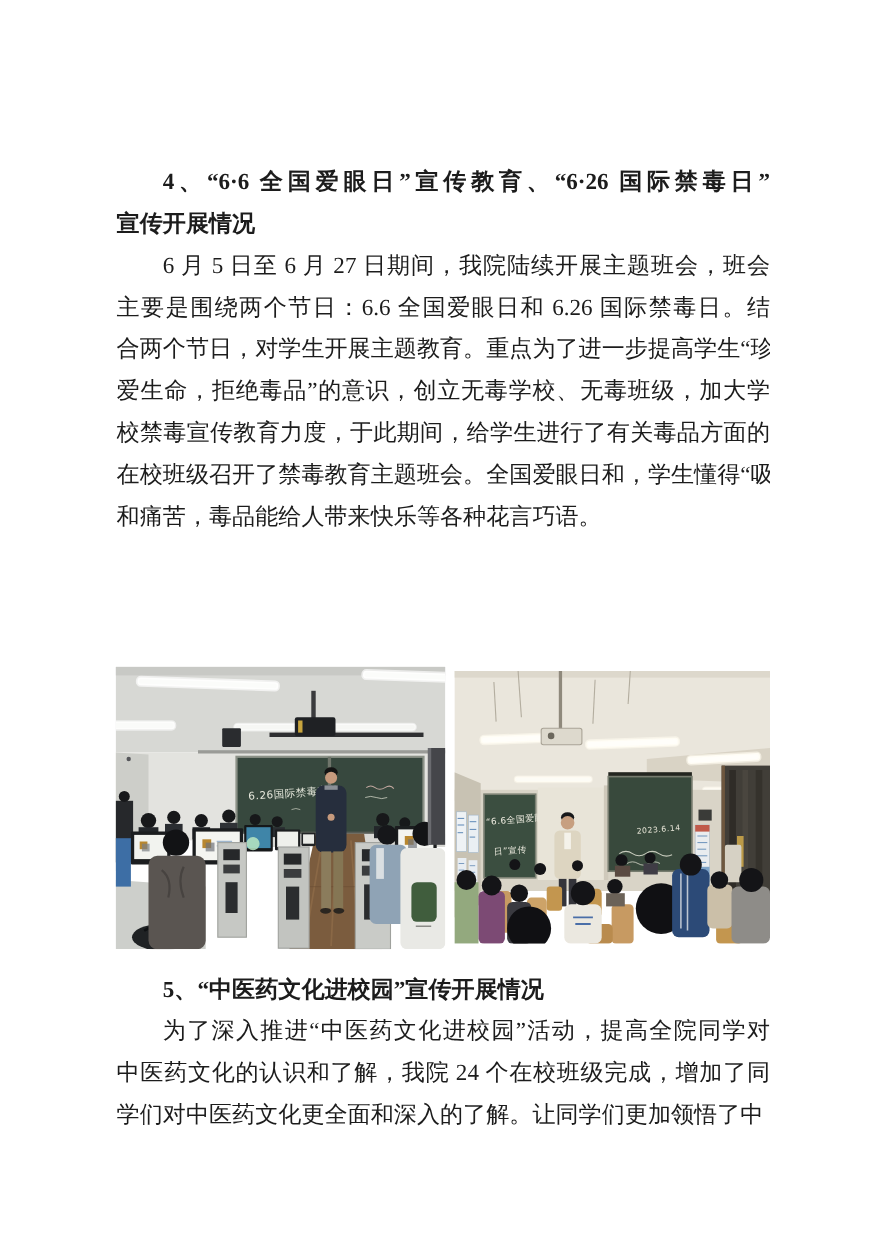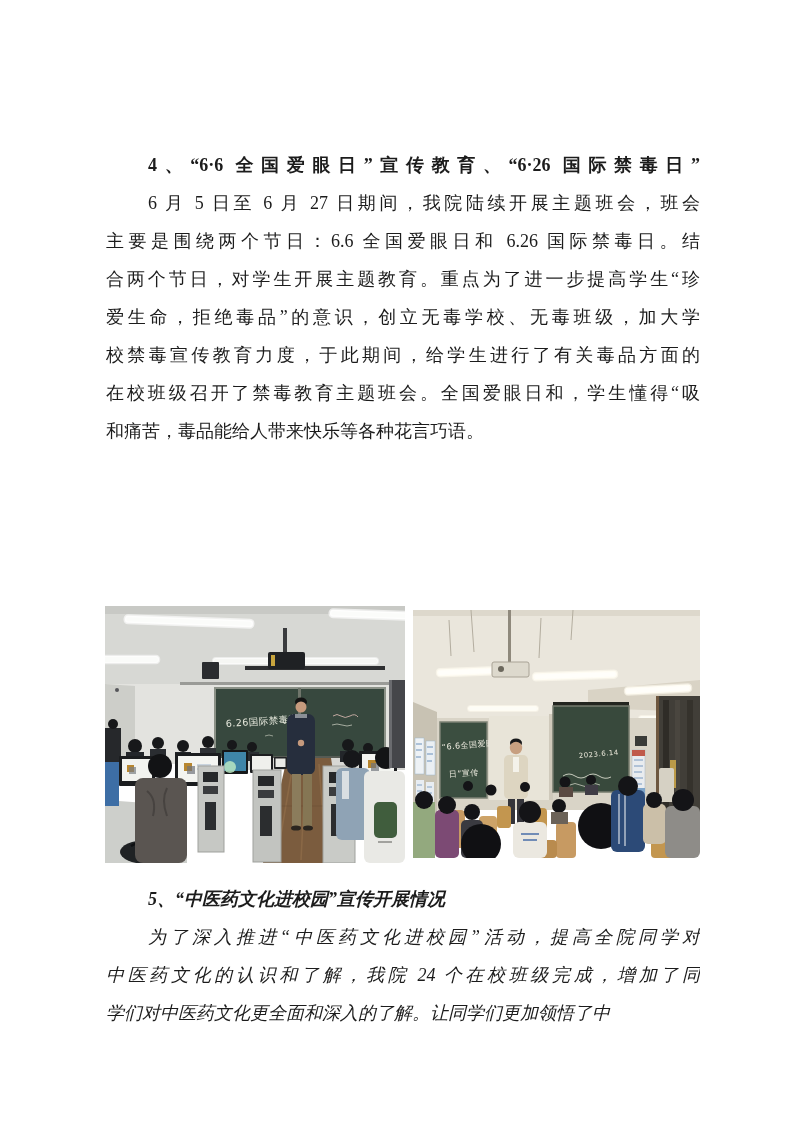--- a/index.html
+++ b/index.html
@@ -3,41 +3,42 @@
 <meta charset="utf-8">
 <style>
   html,body{margin:0;padding:0;}
   body{
     width:793px;height:1122px;position:relative;overflow:hidden;
     background:#ffffff;color:#1c1c1c;
     font-family:"Liberation Serif","DejaVu Serif",serif;
   }
   .textblock{position:absolute;width:594px;}
   .line{
-    height:38px;line-height:38px;font-size:18px;
+    height:38px;line-height:38px;font-size:21px;
     text-align:justify;text-align-last:justify;
     white-space:nowrap;overflow:hidden;
   }
   .line.first{text-indent:42px;}
   .line.last{text-align:last;text-align-last:left;}
   .heading .line{font-weight:bold;}
   #sec4{left:106px;top:146px;}
-  #sec5{left:106px;top:880px;font-style:italic;}
+  #sec5{left:106px;top:880px;}
   .photo{position:absolute;overflow:hidden;}
   #photoL{left:105px;top:606px;width:300px;height:257px;}
   #photoR{left:413px;top:610px;width:287px;height:248px;}
   .photo svg{display:block;width:100%;height:100%;}
   .chalk{font-family:"DejaVu Sans",sans-serif;letter-spacing:.5px;}
 </style>
 </head>
 <body>
 
 <div class="textblock" id="sec4">
   <div class="heading">
       <div class="line first">4、“6·6 全国爱眼日”宣传教育、“6·26 国际禁毒日”</div>
+      <div class="line last">宣传开展情况</div>
     </div>
   <div class="paragraph">
       <div class="line first">6 月 5 日至 6 月 27 日期间，我院陆续开展主题班会，班会</div>
       <div class="line">主要是围绕两个节日：6.6 全国爱眼日和 6.26 国际禁毒日。结</div>
       <div class="line">合两个节日，对学生开展主题教育。重点为了进一步提高学生“珍</div>
       <div class="line">爱生命，拒绝毒品”的意识，创立无毒学校、无毒班级，加大学</div>
       <div class="line">校禁毒宣传教育力度，于此期间，给学生进行了有关毒品方面的</div>
       <div class="line">在校班级召开了禁毒教育主题班会。全国爱眼日和，学生懂得“吸</div>
       <div class="line last">和痛苦，毒品能给人带来快乐等各种花言巧语。</div>
     </div>

